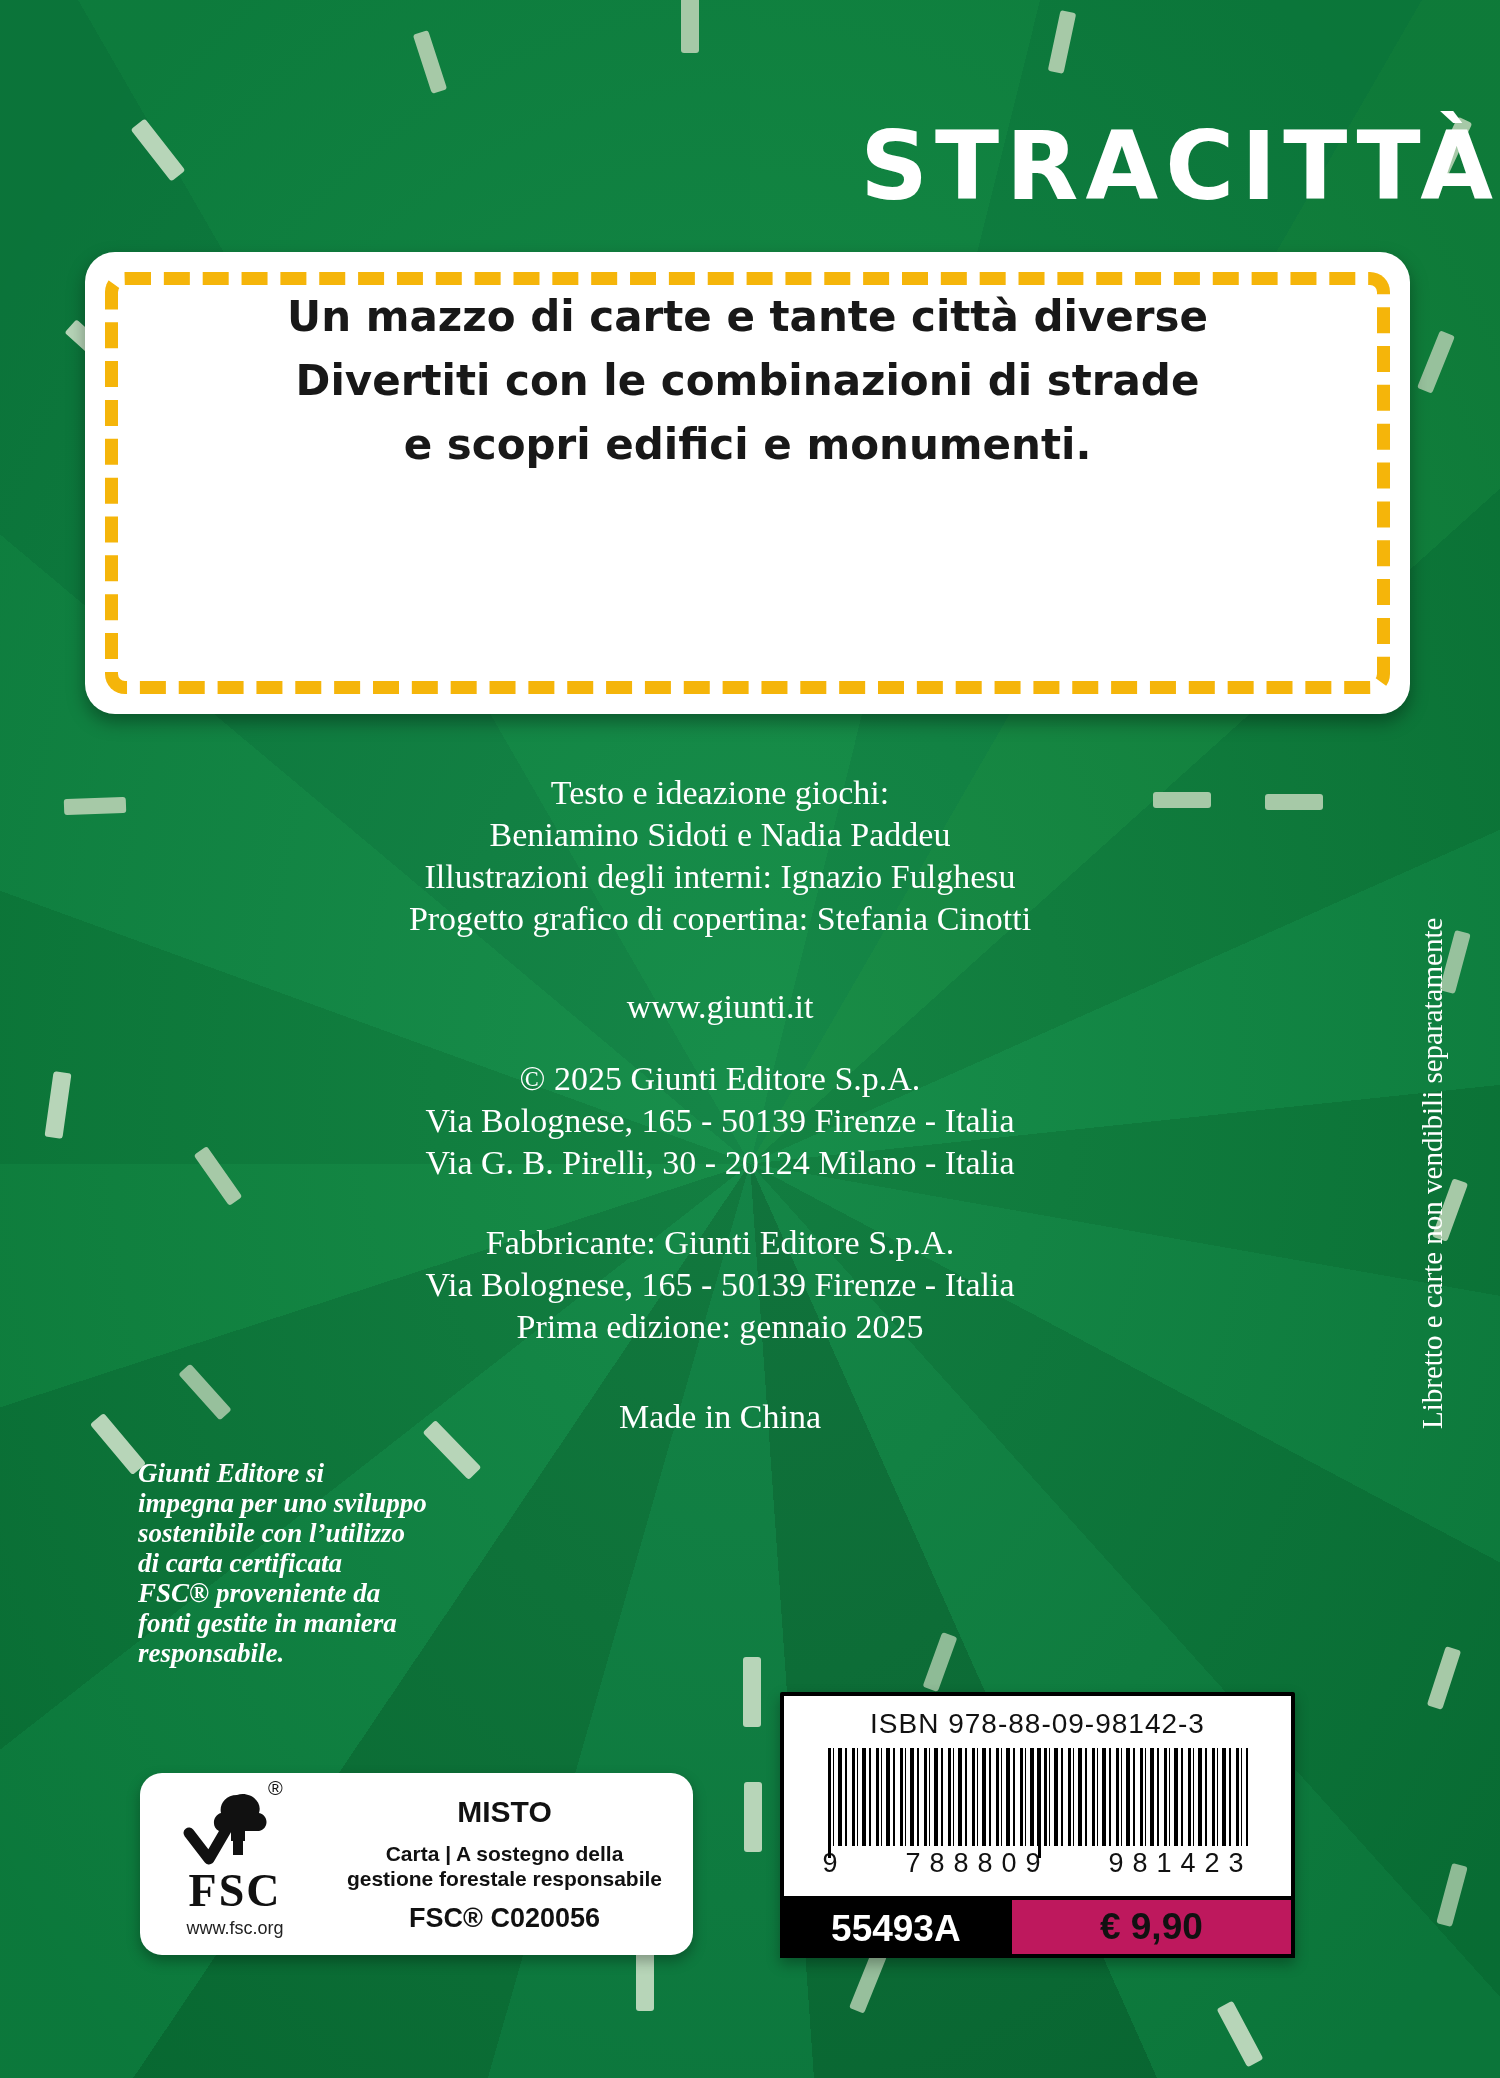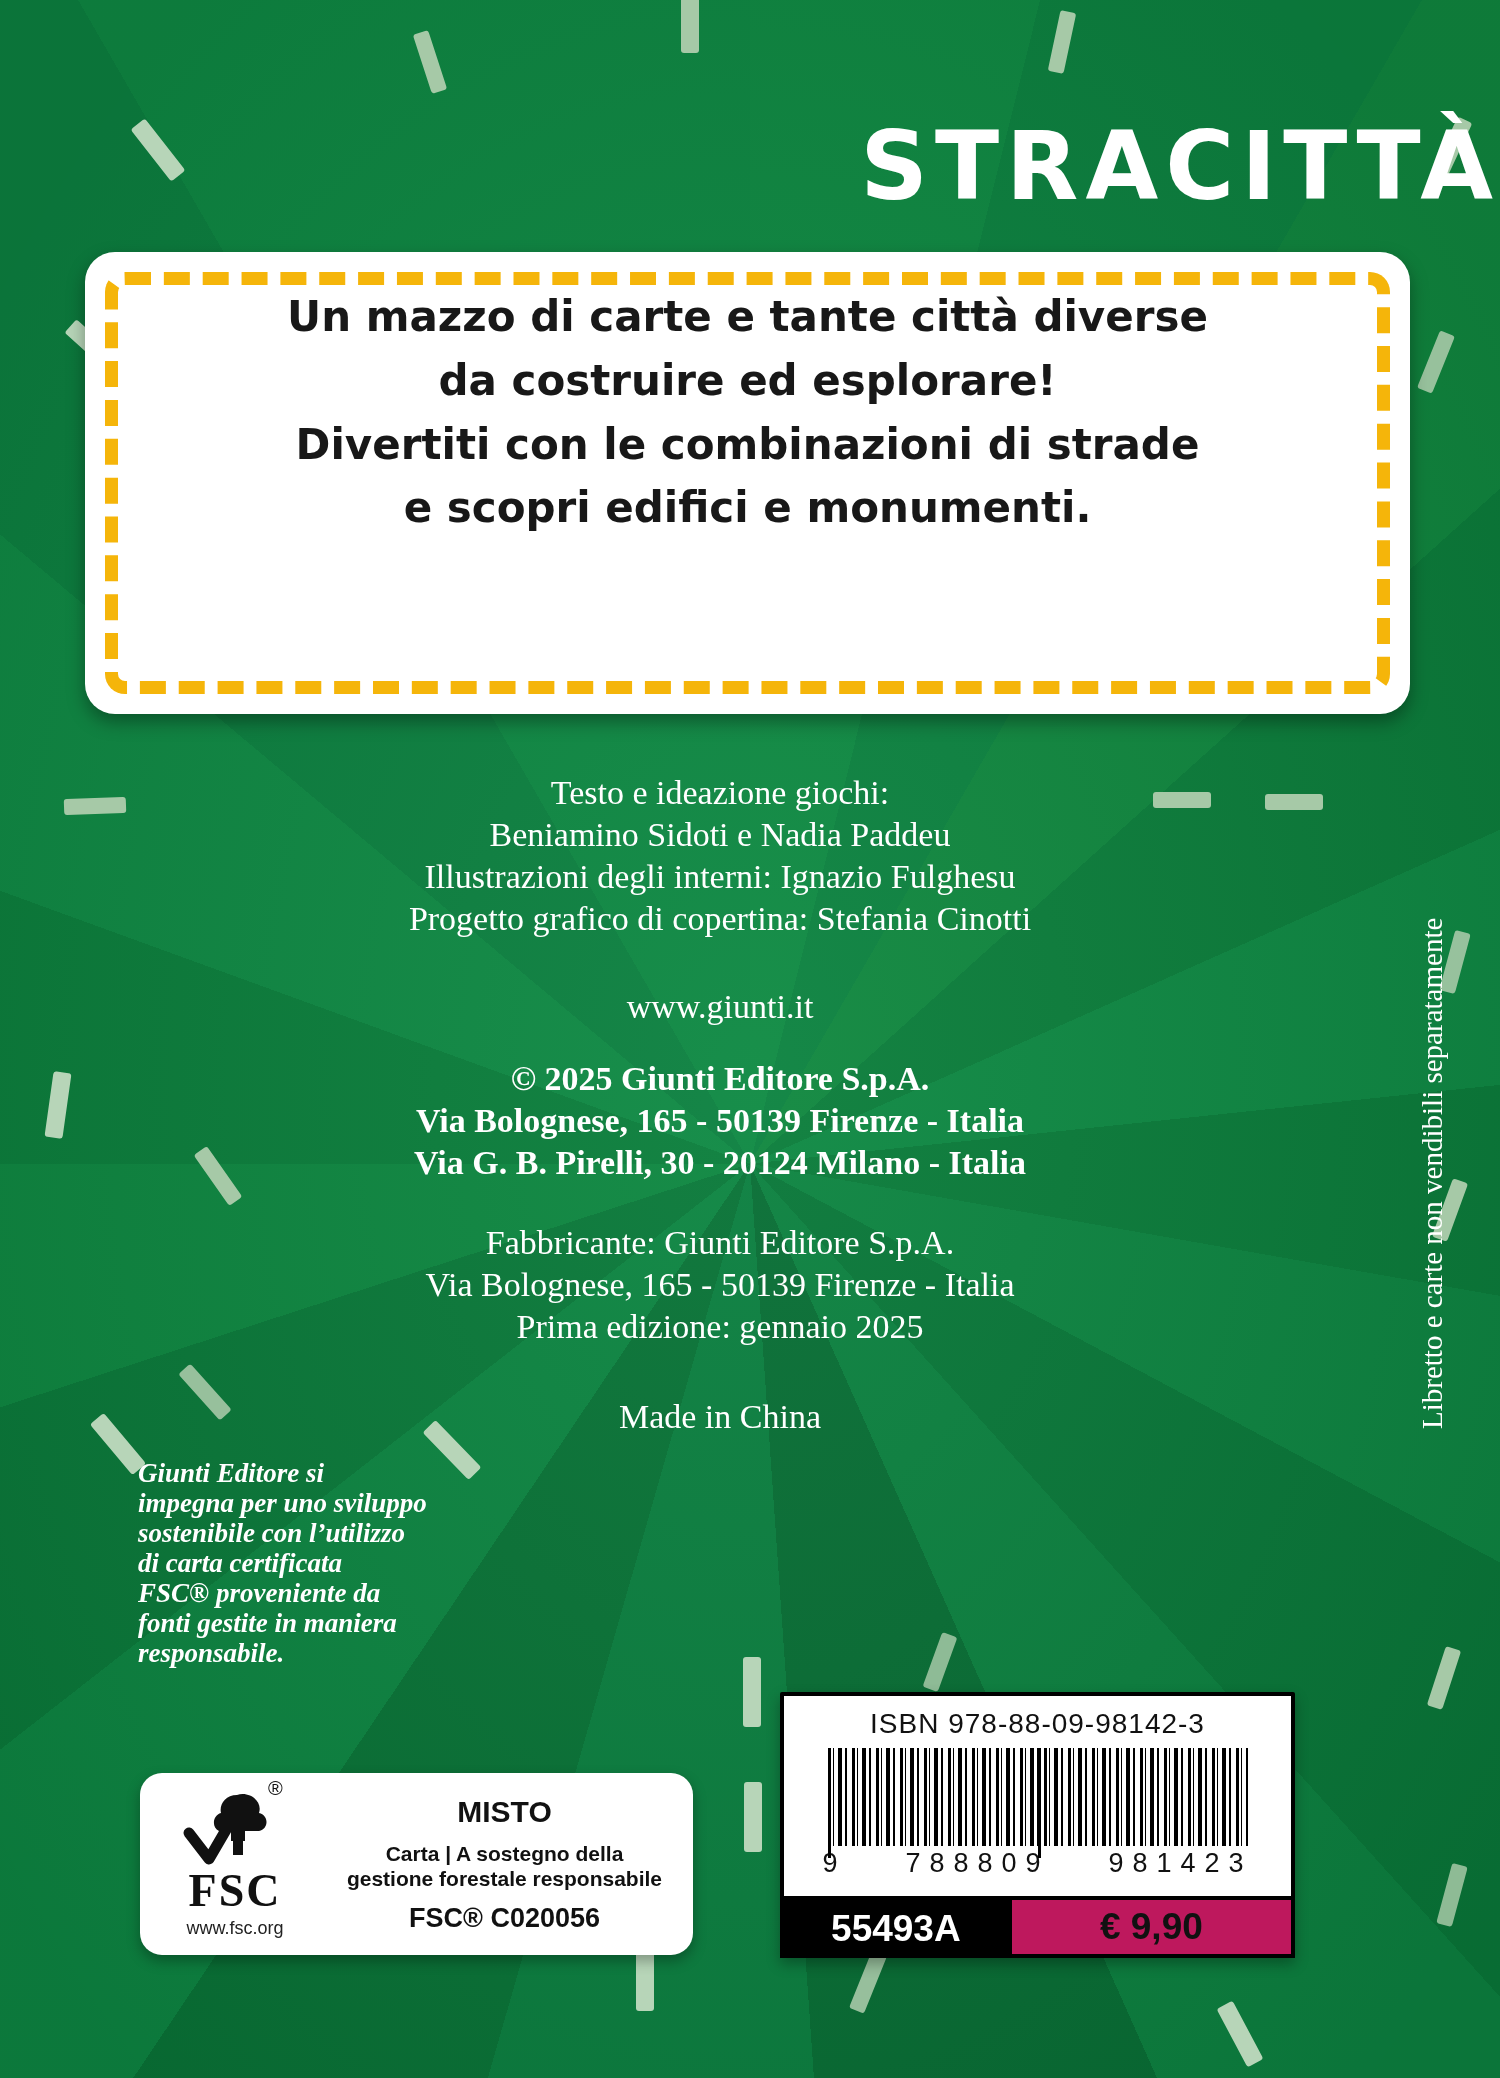--- a/index.html
+++ b/index.html
@@ -37,21 +37,21 @@
     display:flex;flex-direction:column;align-items:center;
   }
   .descline{
     font-family:"DejaVu Sans",sans-serif;font-weight:bold;
     font-size:42px;line-height:1.52;color:#181818;text-align:center;white-space:nowrap;
   }
   .serifblock{position:absolute;left:0;right:60px;text-align:center;color:#ffffff;}
   .serifblock div{font-size:34px;line-height:42px;white-space:nowrap;}
   .credits{top:772px;}
   .website{top:986px;}
-  .copyright{top:1058px;font-weight:bold;}
+  .copyright{top:1058px;}
   .manufacturer{top:1222px;}
   .madein{top:1396px;}
   .susnote{
     position:absolute;left:138px;top:1458px;width:350px;color:#ffffff;
     font-style:italic;font-weight:bold;font-size:27px;line-height:30px;
   }
   .cebox{
     position:absolute;left:500px;top:1478px;width:795px;height:178px;
     background:#ffffff;border-radius:32px;box-shadow:0 6px 14px rgba(0,0,0,.3);
   }
@@ -153,21 +153,20 @@
       <rect x="-9" y="-33" width="18" height="66" rx="3" transform="translate(1240 2034) rotate(-28)" fill="#b7d5b8"></rect>
       <rect x="-8" y="-31" width="16" height="62" rx="3" transform="translate(1452 1895) rotate(15)" opacity="0.85"></rect>
     </g>
   </svg>
 
   <div class="title">STRACITTÀ</div>
 
   <div class="descbox">
     <div class="descborder">
       <div class="descline">Un mazzo di carte e tante città diverse</div>
-      <div class="descline">da costruire ed esplorare!</div>
       <div class="descline">Divertiti con le combinazioni di strade</div>
       <div class="descline">e scopri edifici e monumenti.</div>
     </div>
   </div>
 
   <div class="serifblock credits">
     <div>Testo e ideazione giochi:</div>
     <div>Beniamino Sidoti e Nadia Paddeu</div>
     <div>Illustrazioni degli interni: Ignazio Fulghesu</div>
     <div>Progetto grafico di copertina: Stefania Cinotti</div>

